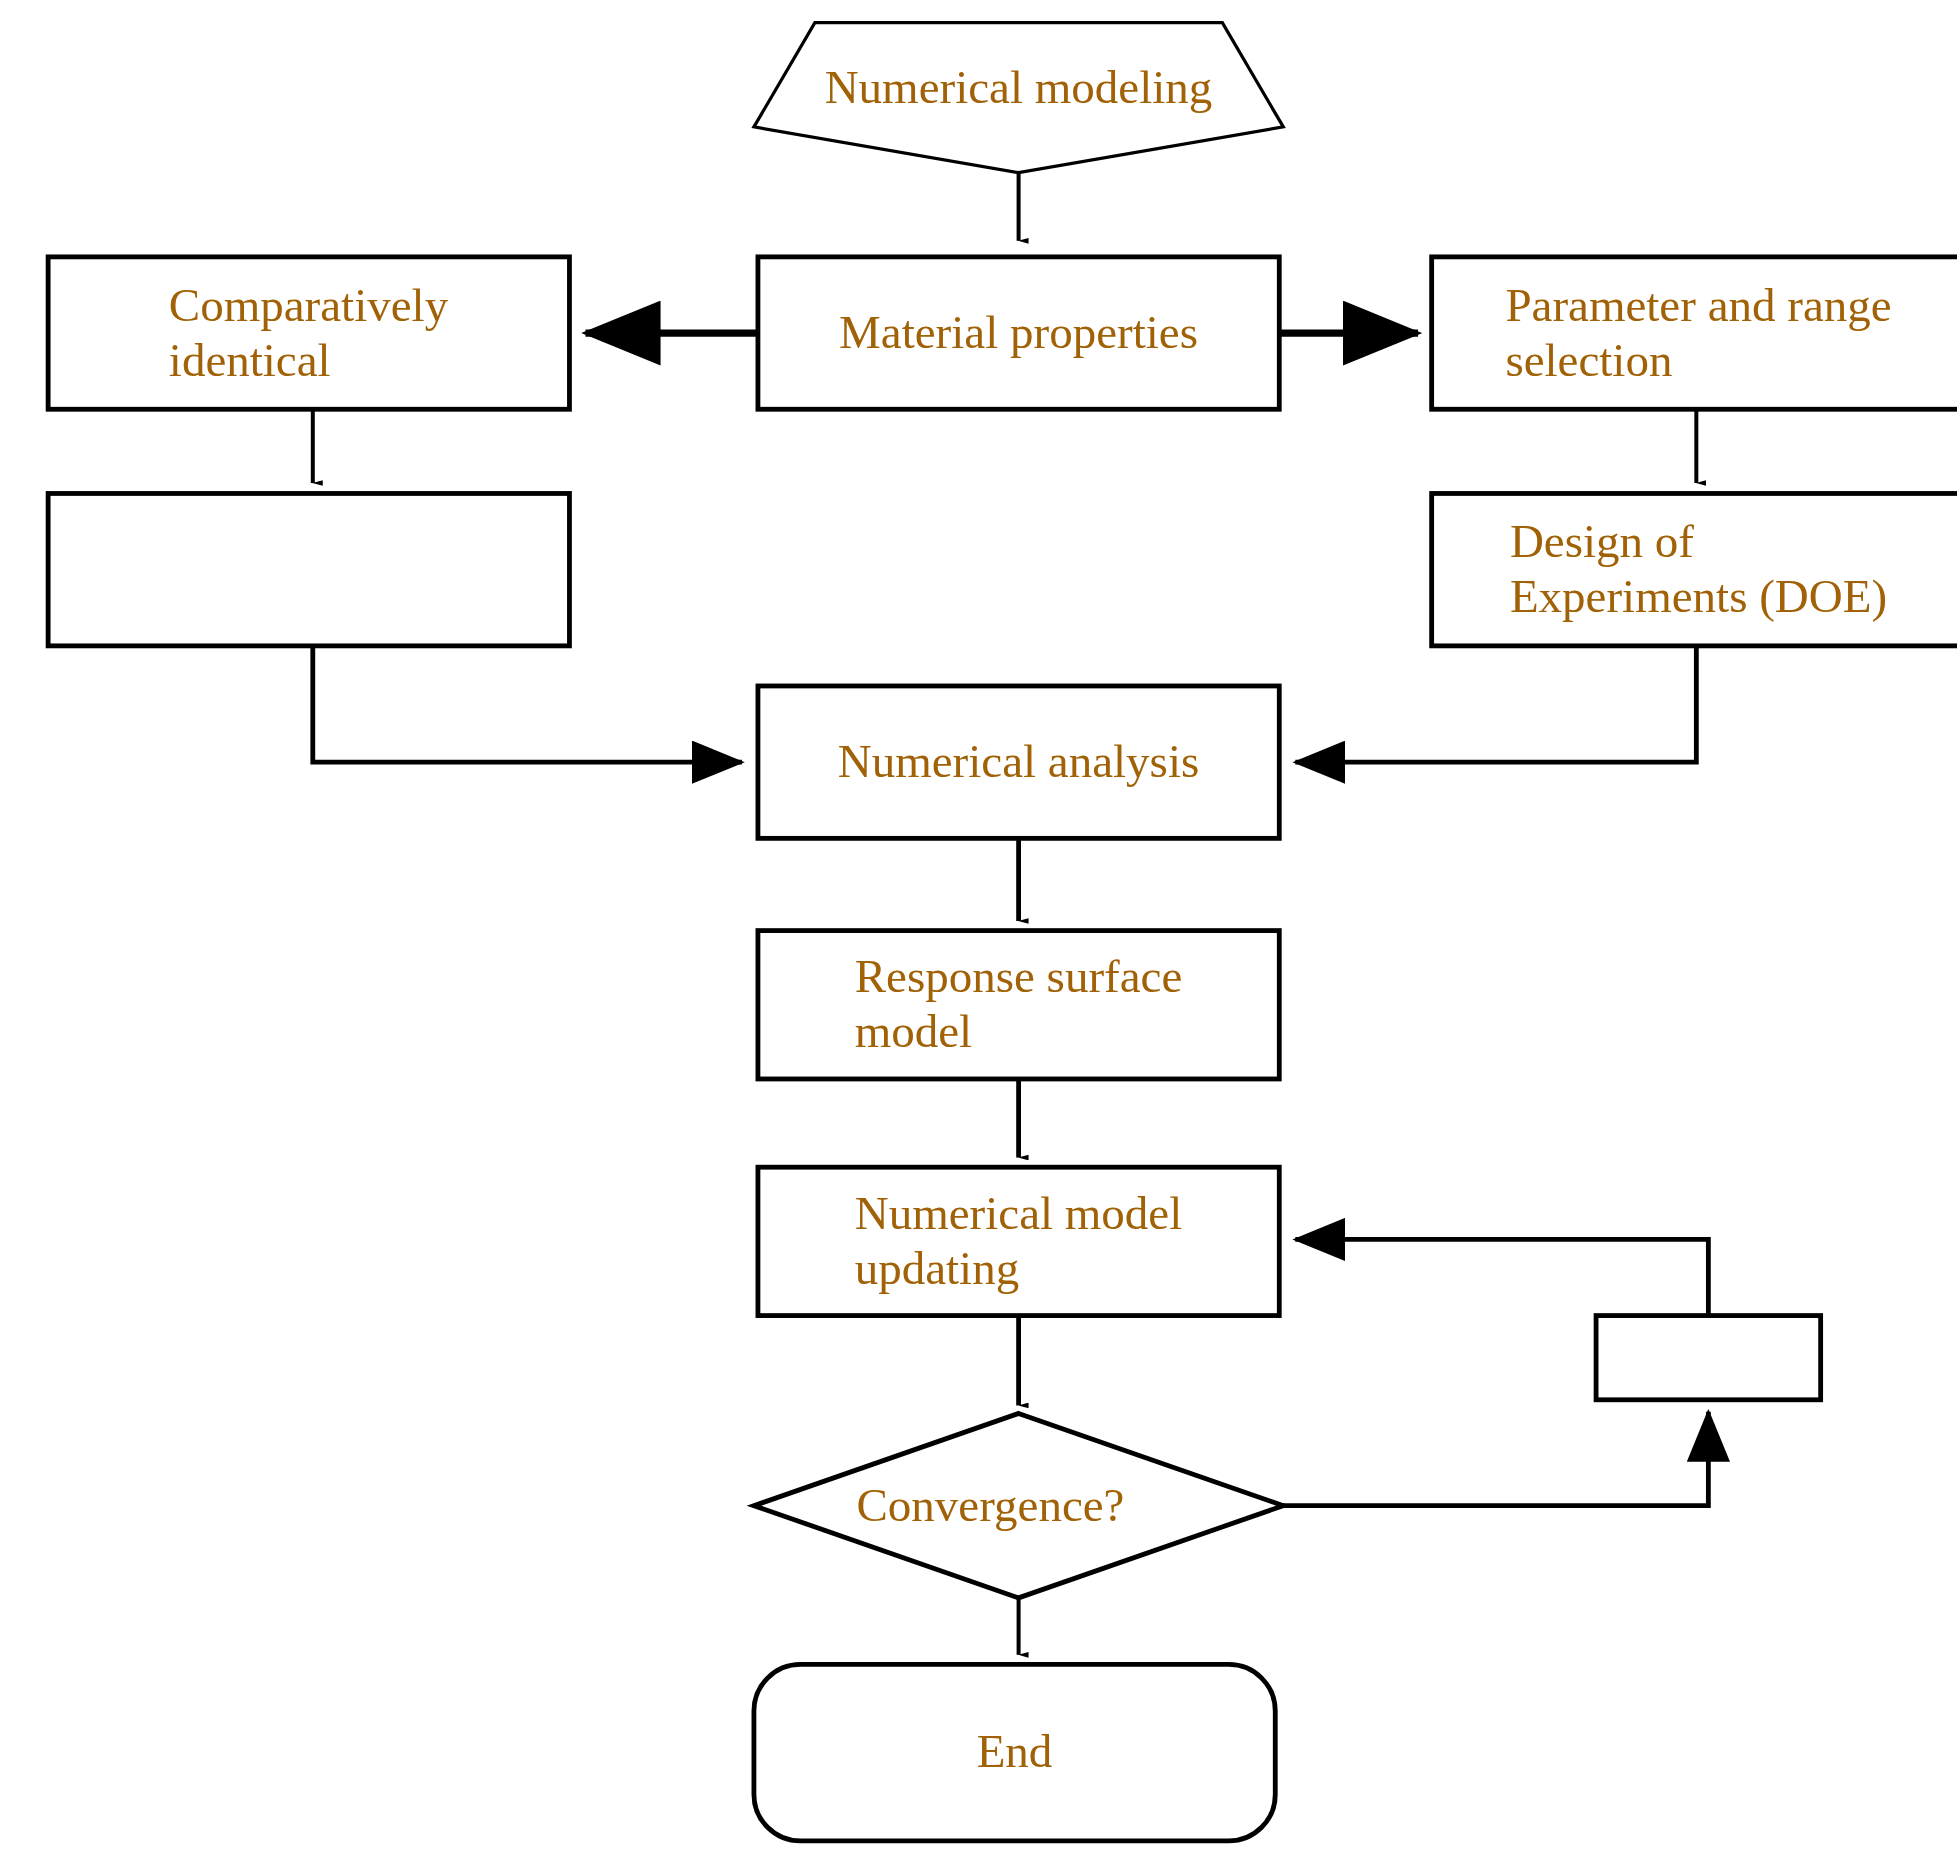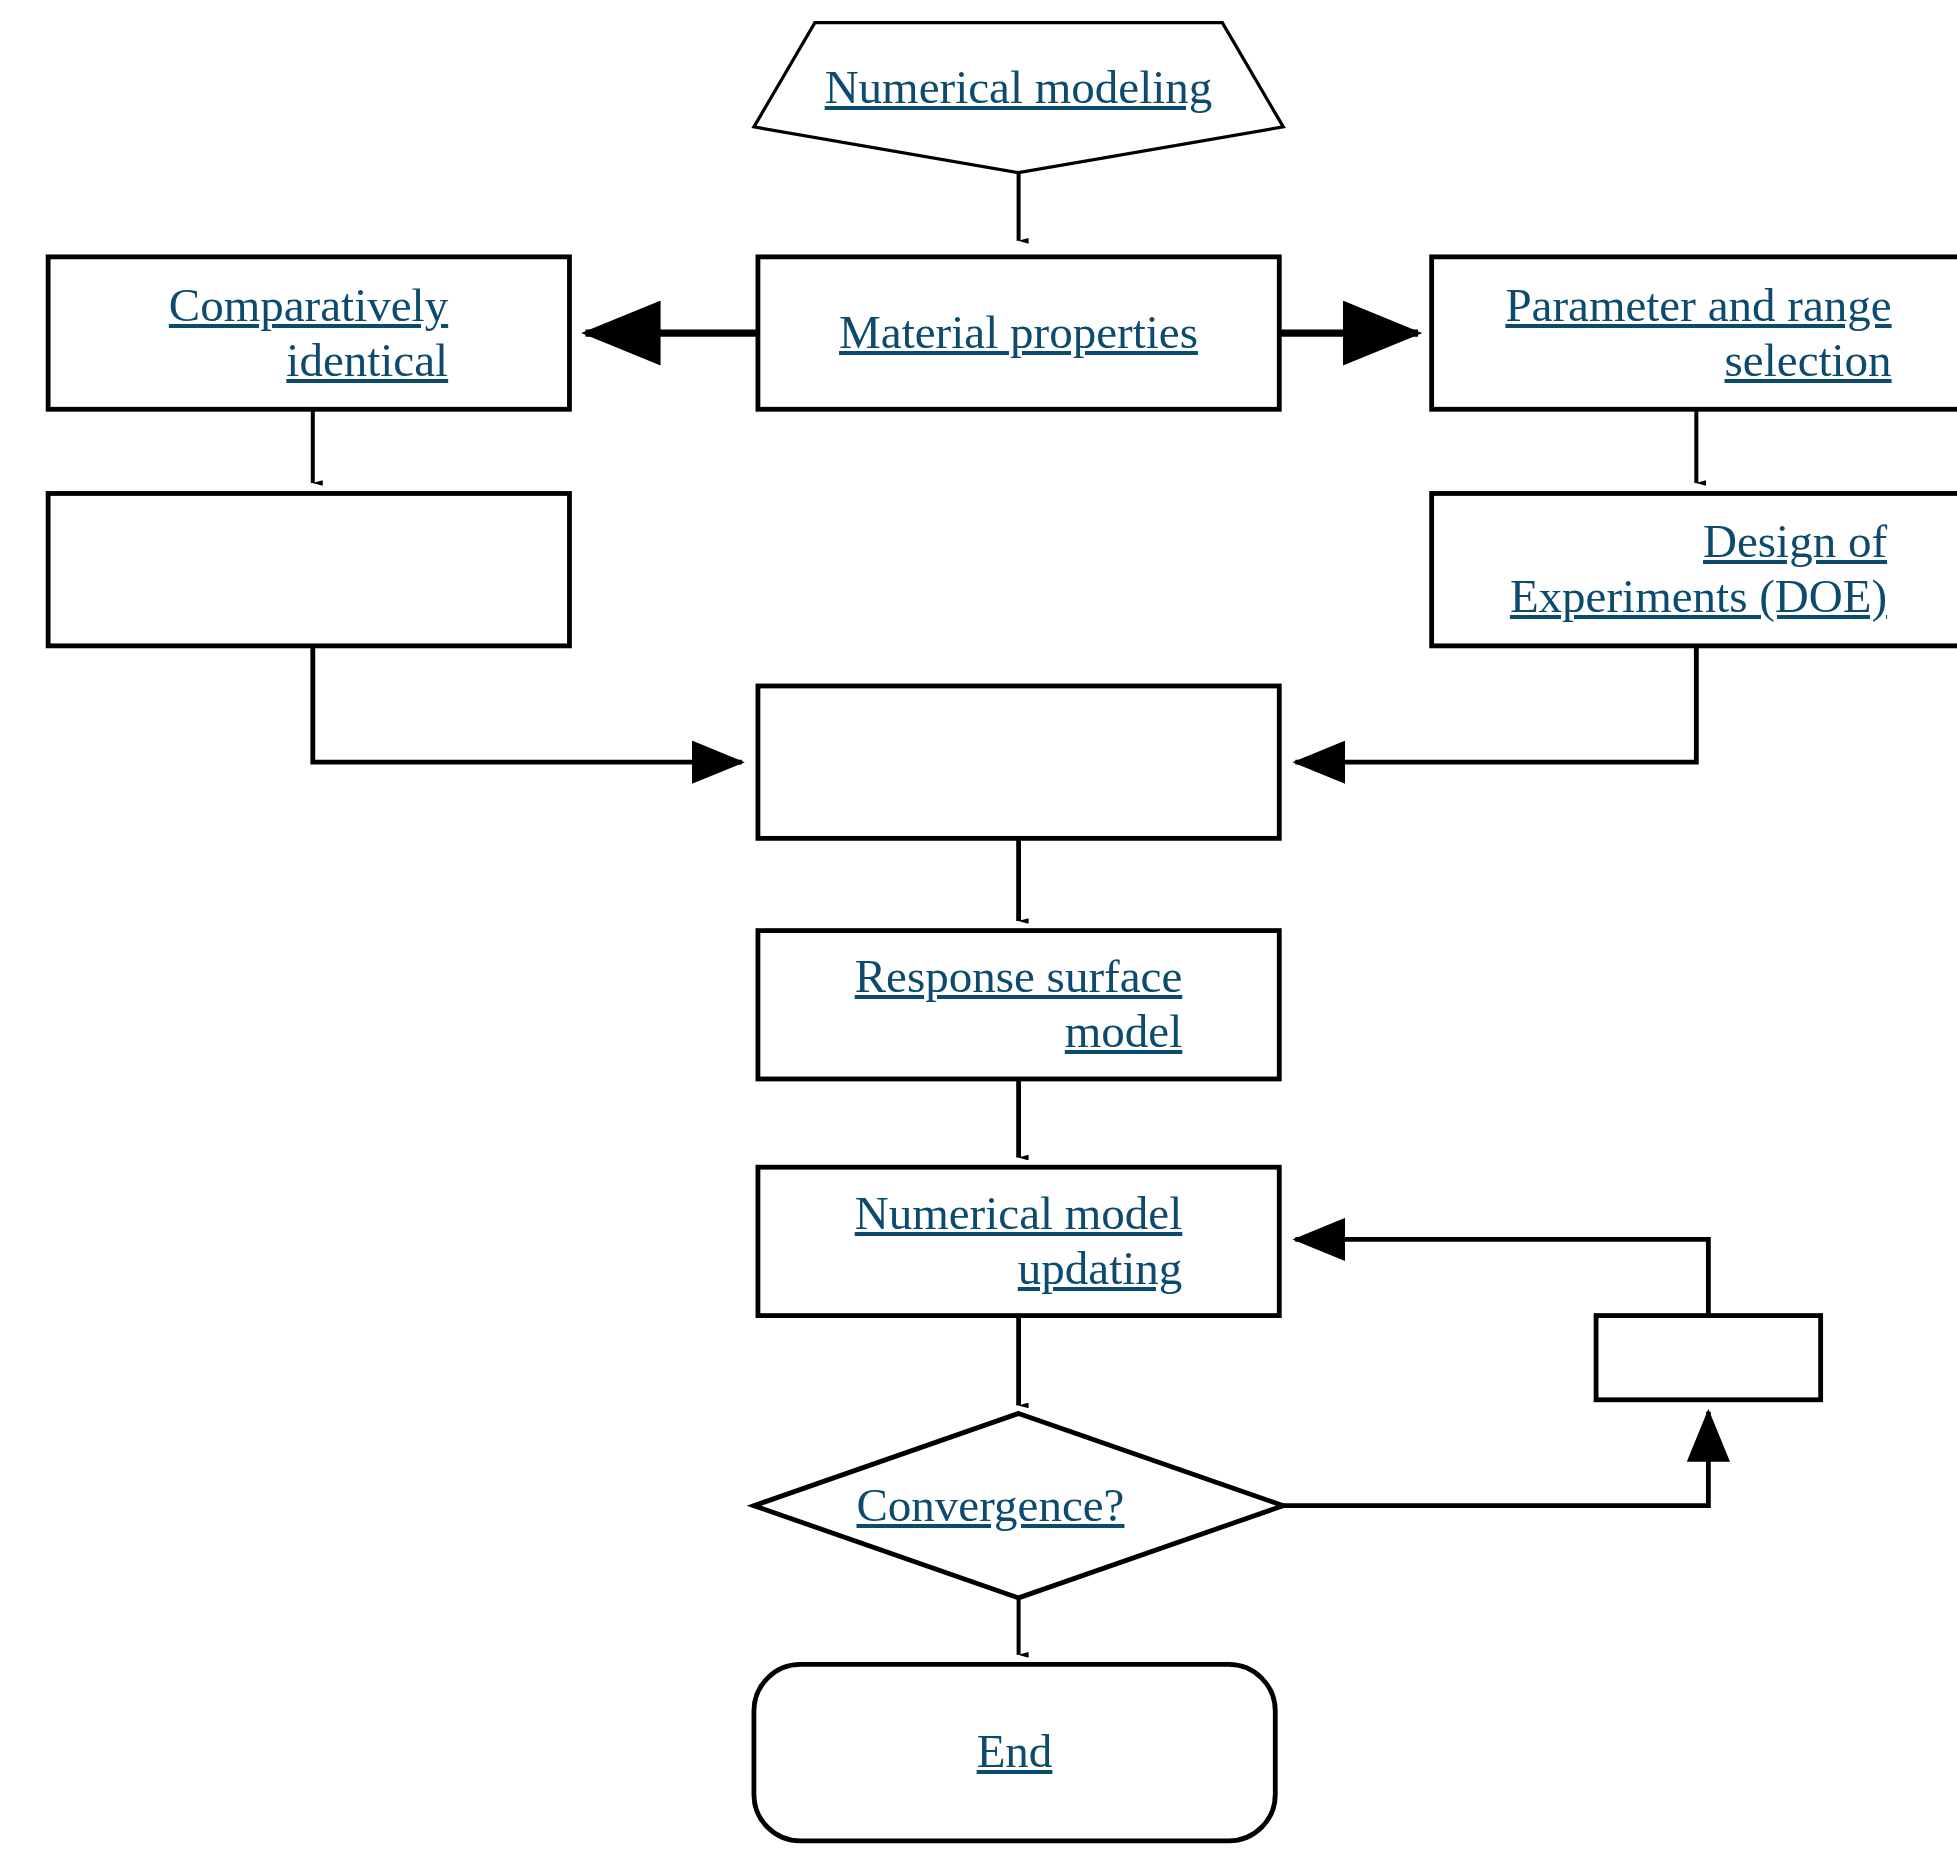--- a/index.html
+++ b/index.html
@@ -24,28 +24,27 @@
     left: 0;
     top: 0;
     width: 1957px;
     height: 1870px;
   }
   .node-label {
     position: absolute;
     display: flex;
     align-items: center;
     justify-content: center;
-    text-align: right;
+    text-align: left;
     line-height: 1.18;
     font-size: 47px;
     font-family: "Liberation Serif", "DejaVu Serif", serif;
-    color: #0c4a6e;
+    color: #a16207;
     white-space: pre-line;
     pointer-events: none;
-    text-decoration: underline;
   }
   .node-label.small {
     font-size: 45px;
   }
 </style>
 </head>
 <body>
 
 <div id="flowchart-root">
 
@@ -120,20 +119,21 @@
   <div class="node-label" style="left:48px; top:257px; width:521px; height:152px;">Comparatively
 identical</div>
 
   <div class="node-label" style="left:1432px; top:257px; width:533px; height:152px;">Parameter and range
 selection</div>
 
 
   <div class="node-label" style="left:1432px; top:493px; width:533px; height:152px;">Design of
 Experiments (DOE)</div>
 
+  <div class="node-label" style="left:758px; top:686px; width:521px; height:152px;">Numerical analysis</div>
 
   <div class="node-label" style="left:758px; top:930px; width:521px; height:148px;">Response surface
 model</div>
 
   <div class="node-label" style="left:758px; top:1167px; width:521px; height:148px;">Numerical model
 updating</div>
 
 
   <div class="node-label" style="left:726px; top:1436px; width:529px; height:140px;">Convergence?</div>
 

